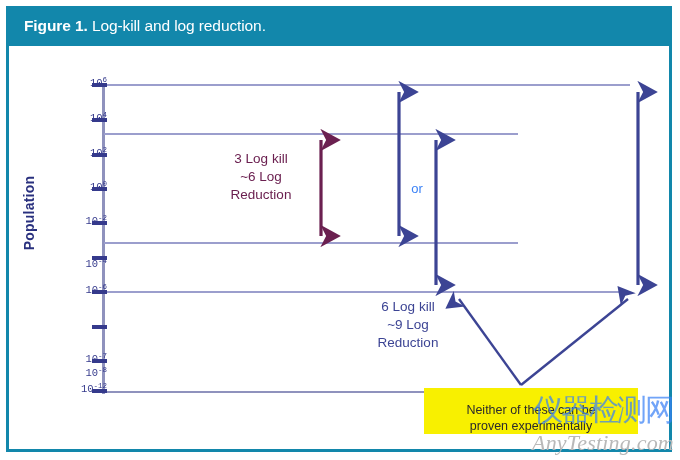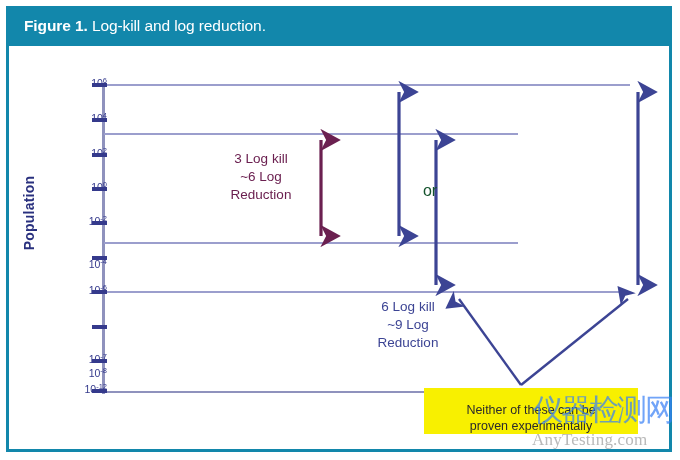--- a/index.html
+++ b/index.html
@@ -82,21 +82,21 @@
     height: 4px;
     background: #353a8c;
   }
   .tick-label {
     position: absolute;
     right: 0;
     width: 46px;
     text-align: right;
     color: #353a8c;
     font-size: 10.5px;
-    font-family: Liberation Sans, sans-serif;
+    font-family: Liberation Mono, monospace;
     white-space: nowrap;
   }
   .tick-label sup {
     font-size: 7.5px;
     vertical-align: super;
     line-height: 0;
   }
   .tick-wrap {
     position: absolute;
     left: 0;
@@ -131,23 +131,22 @@
   }
   .ann-purple {
     color: #6b2050;
     font-size: 13.5px;
   }
   .ann-blue {
     color: #3c4494;
     font-size: 13.5px;
   }
   .ann-or {
-    color: #14532d;
-    font-size: 16px;
-    margin-left: 13px;
+    color: #3b82f6;
+    font-size: 13px;
   }
   
   .callout {
     position: absolute;
     left: 424px;
     top: 388px;
     width: 214px;
     height: 46px;
     background: #f8f000;
     box-sizing: border-box;
@@ -173,21 +172,22 @@
     color: #3b82f6;
     opacity: 0.72;
     letter-spacing: -2px;
     font-family: Liberation Mono, monospace;
     pointer-events: none;
   }
   .wm-site {
     position: absolute;
     left: 532px;
     top: 430px;
-    font-size: 17px;
+    font-size: 22px;
+    font-style: italic;
     color: #b9b9b9;
     font-family: "Liberation Serif", serif;
     letter-spacing: 0.2px;
     pointer-events: none;
   }
   svg.overlay {
     position: absolute;
     left: 0;
     top: 0;
     width: 680px;

